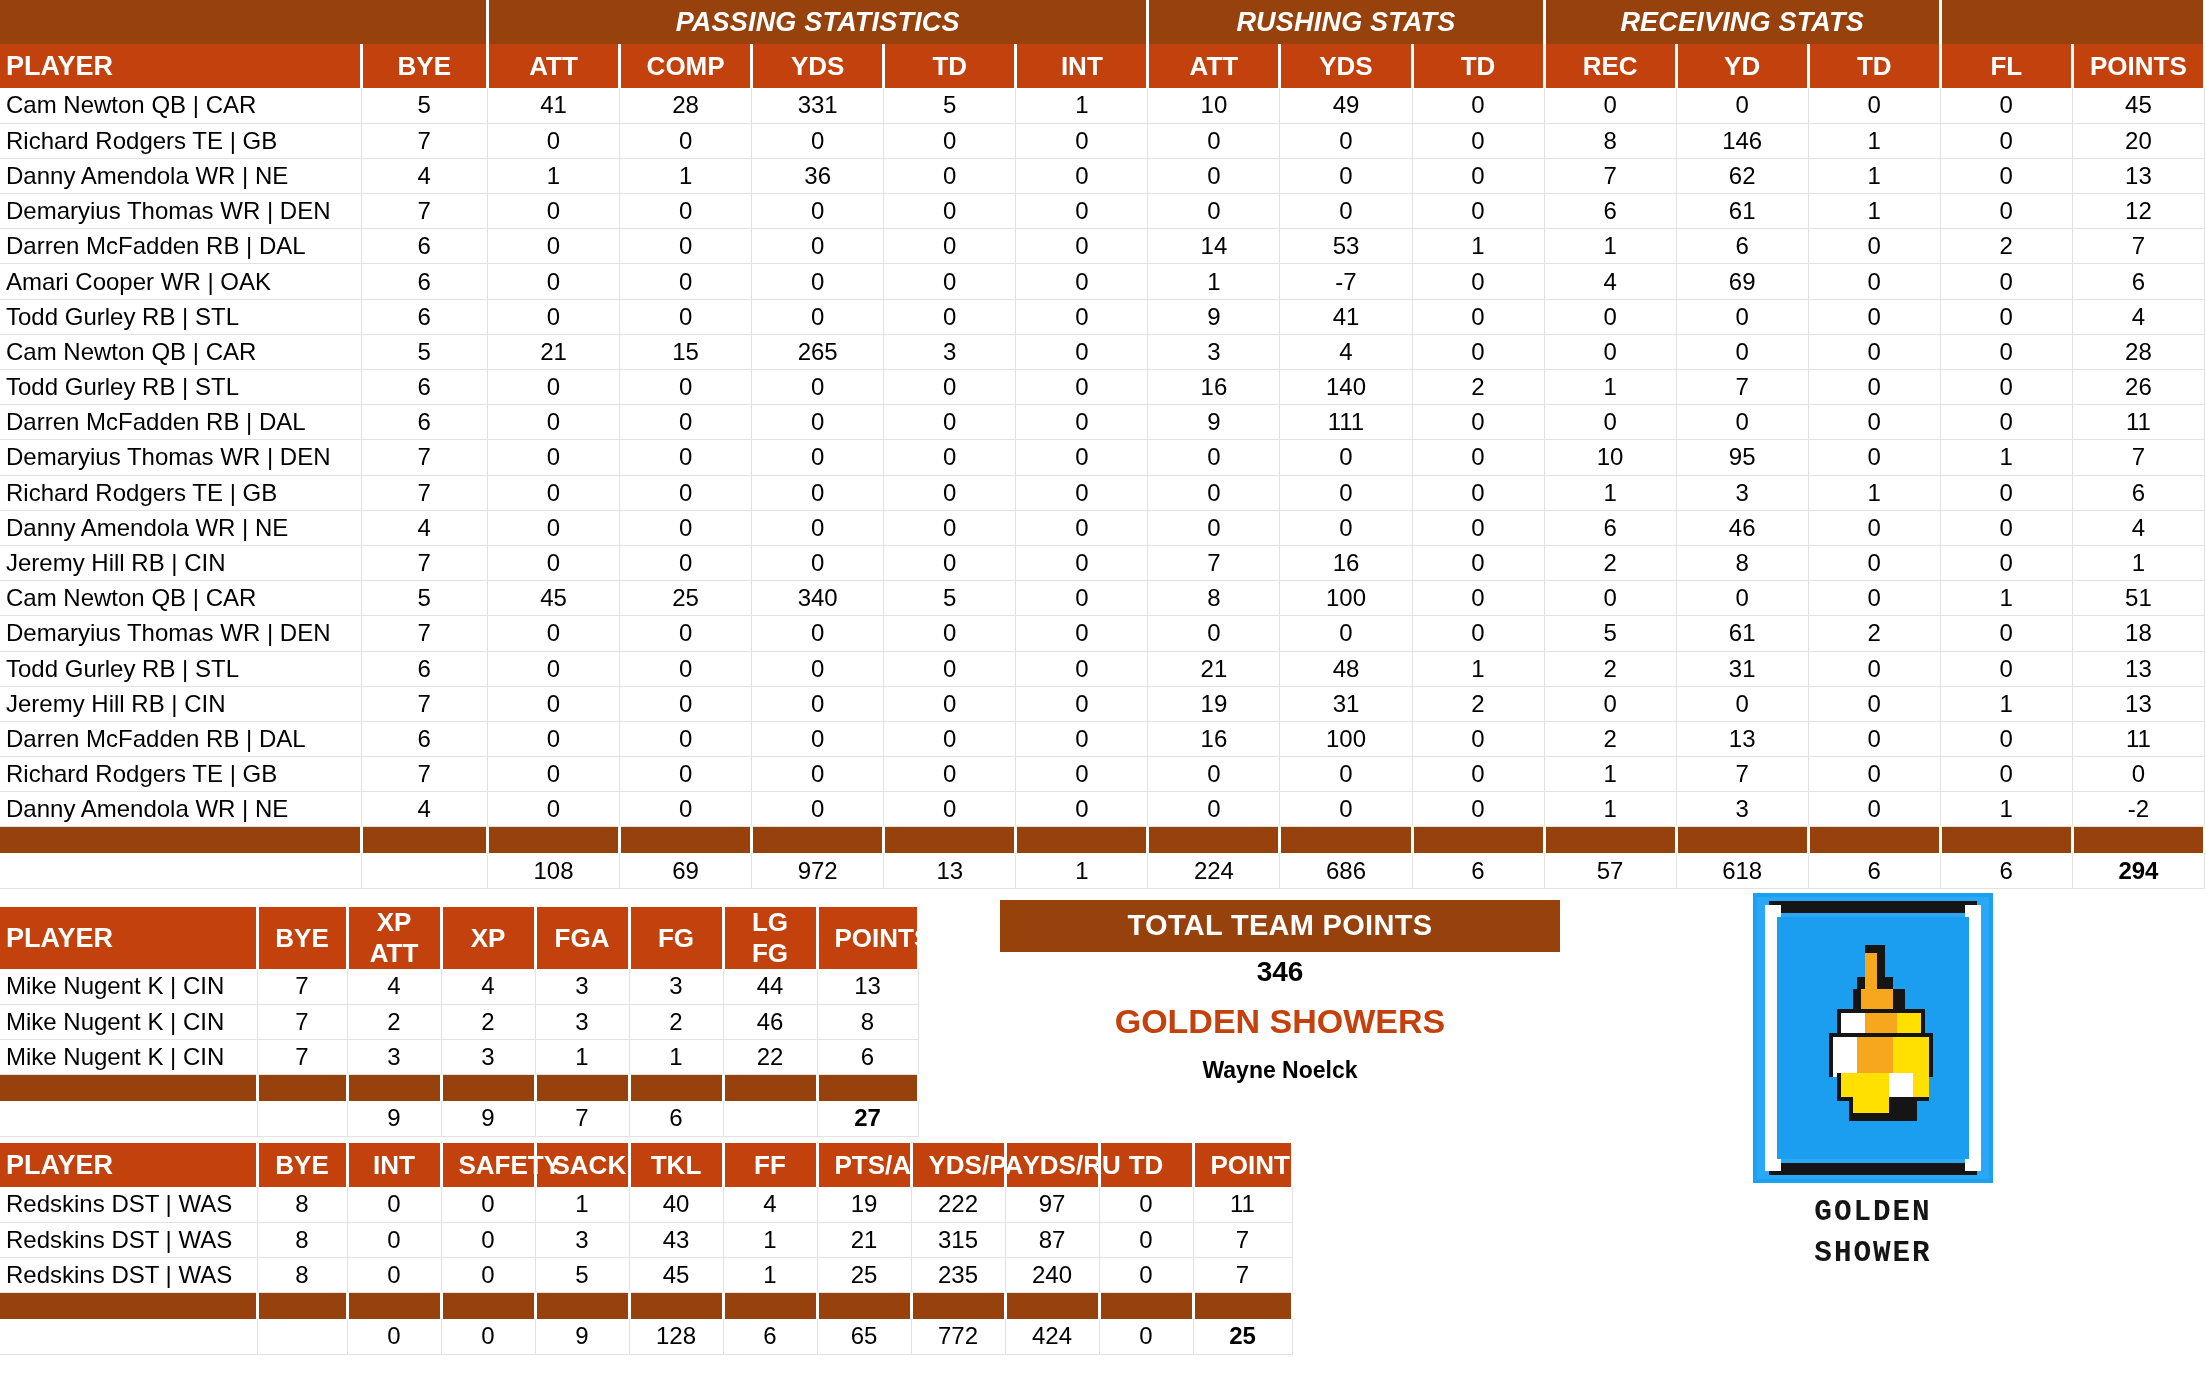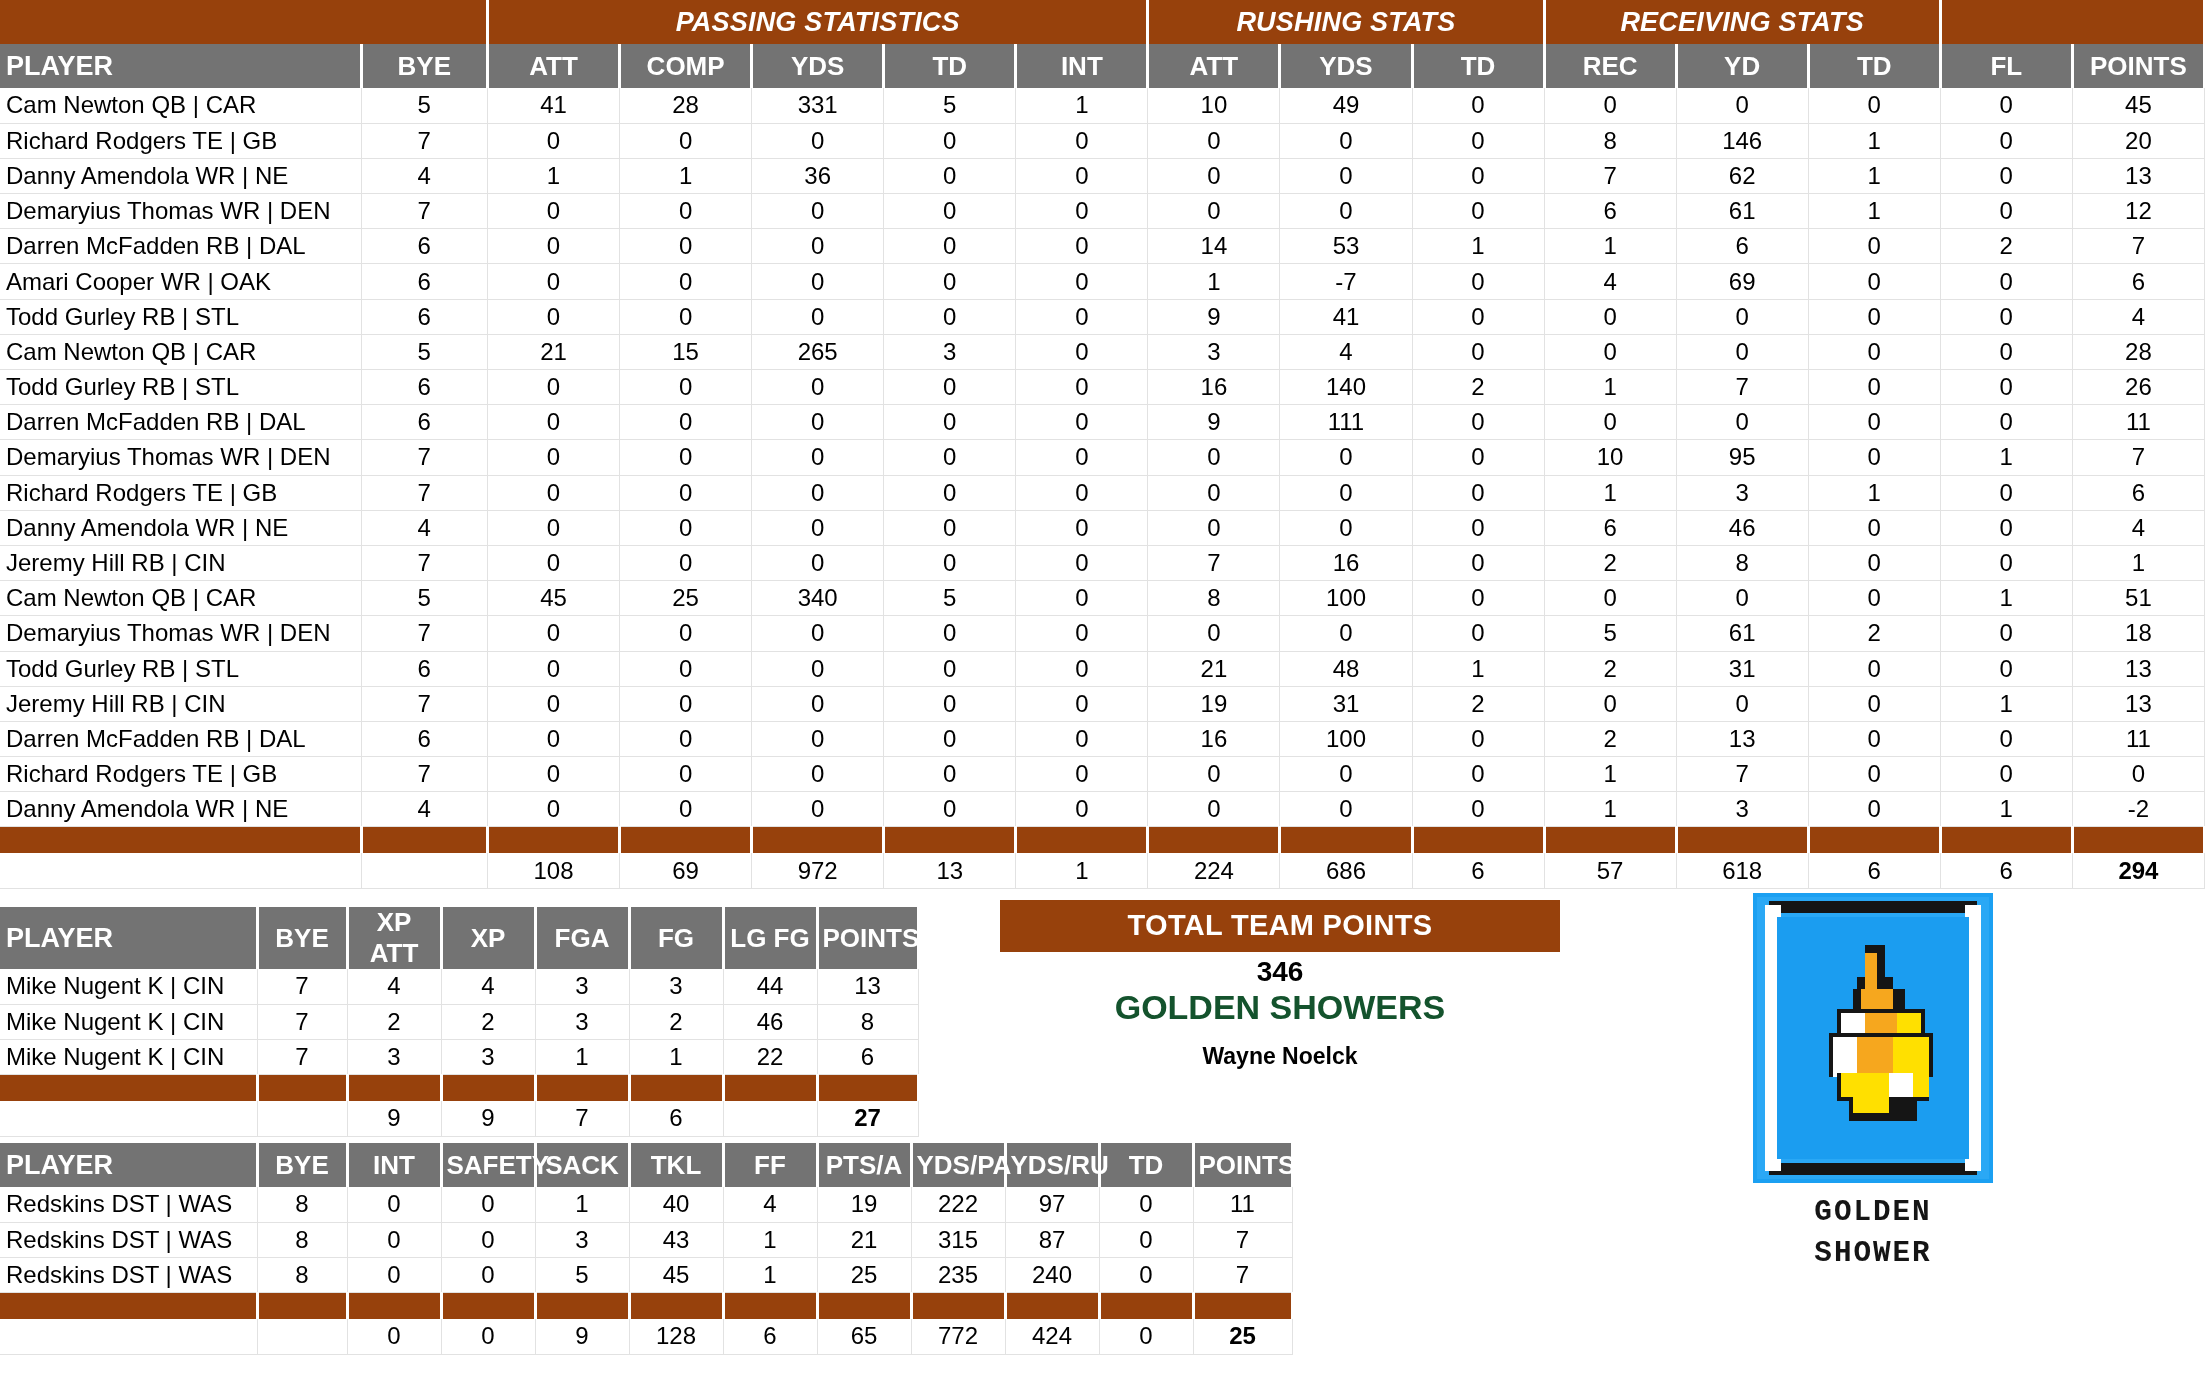--- a/index.html
+++ b/index.html
@@ -27,27 +27,27 @@
     font-size: 27px;
     text-align: center;
     letter-spacing: .2px;
     height: 44px;
     padding: 0 4px;
     border-right: 3px solid #ffffff;
     border-bottom: 0;
   }
   .grp-head td.blank { background: #97410c; }
   .col-head td {
-    background: #737373;
+    background: #c2410c;
     color: #ffffff;
     font-weight: bold;
     font-size: 26px;
     text-align: center;
     height: 44px;
-    padding: 0 4px;
+    padding: 0 16px;
     border-right: 3px solid #ffffff;
   }
   .col-head td.player {
     text-align: left;
     padding-left: 6px;
     font-size: 27px;
   }
   tbody tr td {
     font-size: 24px;
     color: #000000;
@@ -97,21 +97,21 @@
     position: absolute; left: 1000px; top: 900px;
     width: 560px; text-align: center;
   }
   #ttp-bar {
     background: #97410c; color: #fff;
     font-weight: bold; font-size: 29px;
     padding: 9px 0 10px 0;
     letter-spacing: .3px;
   }
   #ttp-score { font-size: 28px; font-weight: bold; margin-top: 4px; color:#000; }
-  #ttp-team  { font-size: 34px; font-weight: bold; color:#14532d; }
+  #ttp-team  { font-size: 34px; font-weight: bold; margin-top: 14px; color:#c2410c; }
   #ttp-owner { font-size: 23px; font-weight: bold; margin-top: 16px; color:#000; }
 
   
   #logo-wrap { position: absolute; left: 1753px; top: 893px; width: 240px; }
   #logo-img { display:block; width: 240px; height: 290px; }
   #logo-text { display:block; width: 240px; height: 90px; }
 </style>
 </head>
 <body>
 

